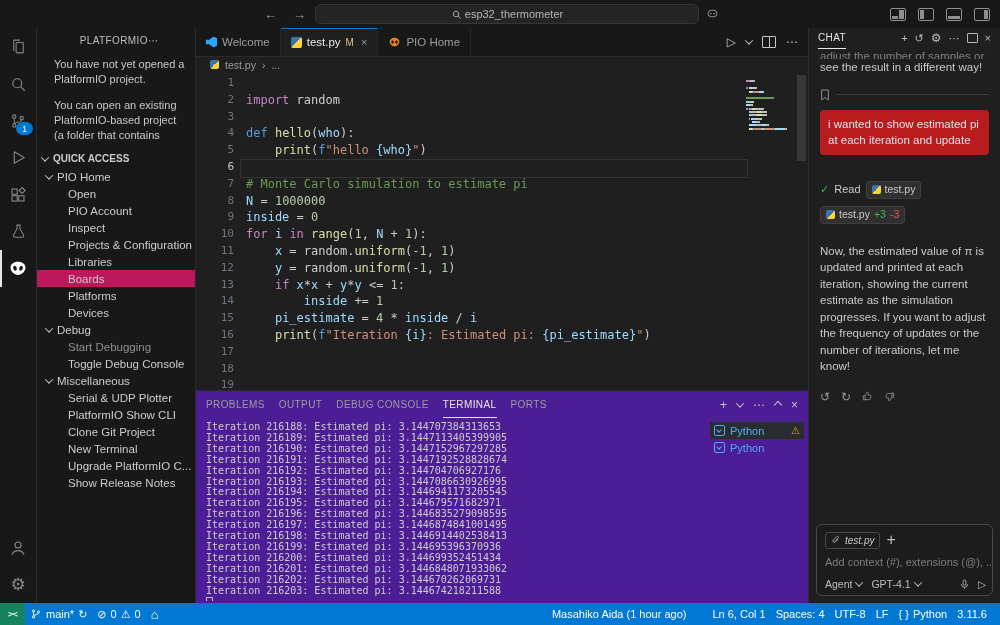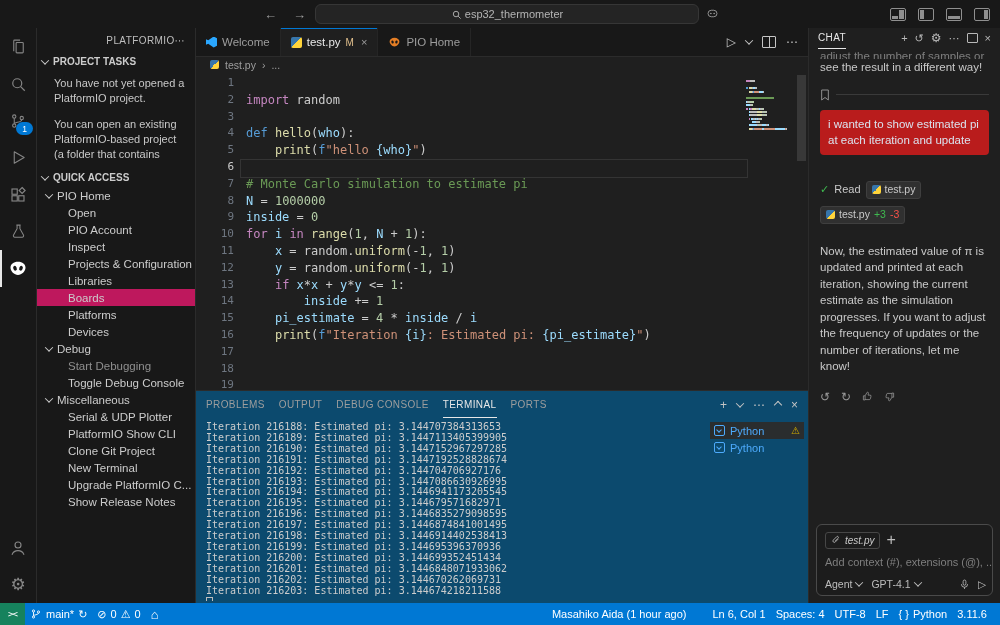--- a/index.html
+++ b/index.html
@@ -27,21 +27,21 @@
   .act{width:36px;height:37px;display:flex;align-items:center;justify-content:center;color:#868686;position:relative;flex:0 0 auto;}
   .act.active{color:#ffffff;box-shadow:inset 2px 0 0 #e7e7e7;}
   .badge{position:absolute;right:3px;bottom:4px;min-width:13px;height:13px;border-radius:7px;background:#0078d4;color:#fff;
          font-size:8.5px;display:flex;align-items:center;justify-content:center;padding:0 2px;}
   .act-spacer{flex:1;}
   .glyph17{font-size:17px;line-height:1;}
 
   
   .sidebar{position:absolute;left:37px;top:28px;bottom:22px;width:158px;background:#181818;border-right:1px solid #2b2b2b;
            font-size:11.5px;overflow:hidden;}
-  .sb-title{height:24px;display:flex;align-items:center;justify-content:flex-end;padding:0 10px 0 16px;
+  .sb-title{height:24px;display:flex;align-items:center;justify-content:center;padding:0 10px 0 16px;
             font-size:10px;letter-spacing:.4px;color:#bfbfbf;}
   .sec-head{display:flex;align-items:center;gap:5px;height:19px;padding-left:5px;font-size:10px;font-weight:bold;color:#ccc;}
   .task-msg{padding:5px 8px 6px 17px;line-height:15px;color:#c8c8c8;font-size:11px;}
   .tree-row{height:17px;display:flex;align-items:center;gap:5px;color:#ccc;white-space:nowrap;overflow:hidden;}
   .tree-row.group{padding-left:9px;}
   .tree-row.child{padding-left:31px;}
   .tree-row.selected{background:#be185d;}
   .tree-row.muted{color:#8f8f8f;}
 
   
@@ -74,21 +74,21 @@
   .code-lines{position:absolute;left:50px;top:2px;right:64px;white-space:pre;}
   .code-line{height:16.8px;line-height:16.8px;}
   .tk-k{color:#C586C0}.tk-d{color:#569CD6}.tk-f{color:#DCDCAA}.tk-s{color:#CE9178}
   .tk-c{color:#6A9955}.tk-n{color:#B5CEA8}.tk-v{color:#9CDCFE}.tk-p{color:#cccccc}
   .minimap{position:absolute;right:16px;top:4px;width:46px;}
   .mini-row{height:2px;margin-bottom:1.4px;display:flex;}
   .mini-seg{height:2px;}
   .vscroll{position:absolute;right:2px;top:2px;width:9px;height:86px;background:rgba(121,121,121,.28);}
 
   
-  .panel{position:absolute;left:0;right:0;top:362px;height:213px;border-top:1px solid #2b2b2b;background:#0c4a6e;}
+  .panel{position:absolute;left:0;right:0;top:362px;height:213px;border-top:1px solid #2b2b2b;background:#4c1d95;}
   .panel-head{height:27px;display:flex;align-items:center;padding:0 10px;gap:14px;}
   .ptab{font-size:10px;letter-spacing:.4px;color:#9d9d9d;height:26px;display:flex;align-items:center;border-bottom:1px solid transparent;}
   .ptab.active{color:#e7e7e7;border-bottom-color:#e7e7e7;}
   .panel-actions{margin-left:auto;display:flex;gap:10px;color:#c5c5c5;font-size:12px;align-items:center;}
   .term{position:absolute;left:10px;top:31px;right:102px;bottom:3px;font-family:"DejaVu Sans Mono",monospace;font-size:10px;
         line-height:10.9px;color:#cccccc;white-space:pre;overflow:hidden;}
   .cursor{display:inline-block;width:5px;height:9px;border:1px solid #bdbdbd;vertical-align:-1px;}
   .proc-list{position:absolute;right:4px;top:31px;width:94px;}
   .proc-row{height:17px;display:flex;align-items:center;gap:5px;font-size:11px;color:#4daafc;padding:0 4px;}
   .proc-row.sel{background:#2a2d2e;}
@@ -222,24 +222,20 @@
     <div class="act">
         <span class="glyph17">⚙</span>
       </div>
   </div>
 
   <div class="sidebar">
     <div class="sb-title">
       <span>PLATFORMIO</span>
       <span>⋯</span>
     </div>
-    <div class="sec-head">
-      <span class="cv down"></span>
-      <span>PROJECT TASKS</span>
-    </div>
     <div class="task-msg">You have not yet opened a PlatformIO project.</div>
     <div class="task-msg">You can open an existing PlatformIO-based project (a folder that contains</div>
     <div class="sec-head">
       <span class="cv down"></span>
       <span>QUICK ACCESS</span>
     </div>
     <div id="qa-tree">
         <div class="tree-row group">
           <span class="cv down"></span>
           <span>PIO Home</span>

